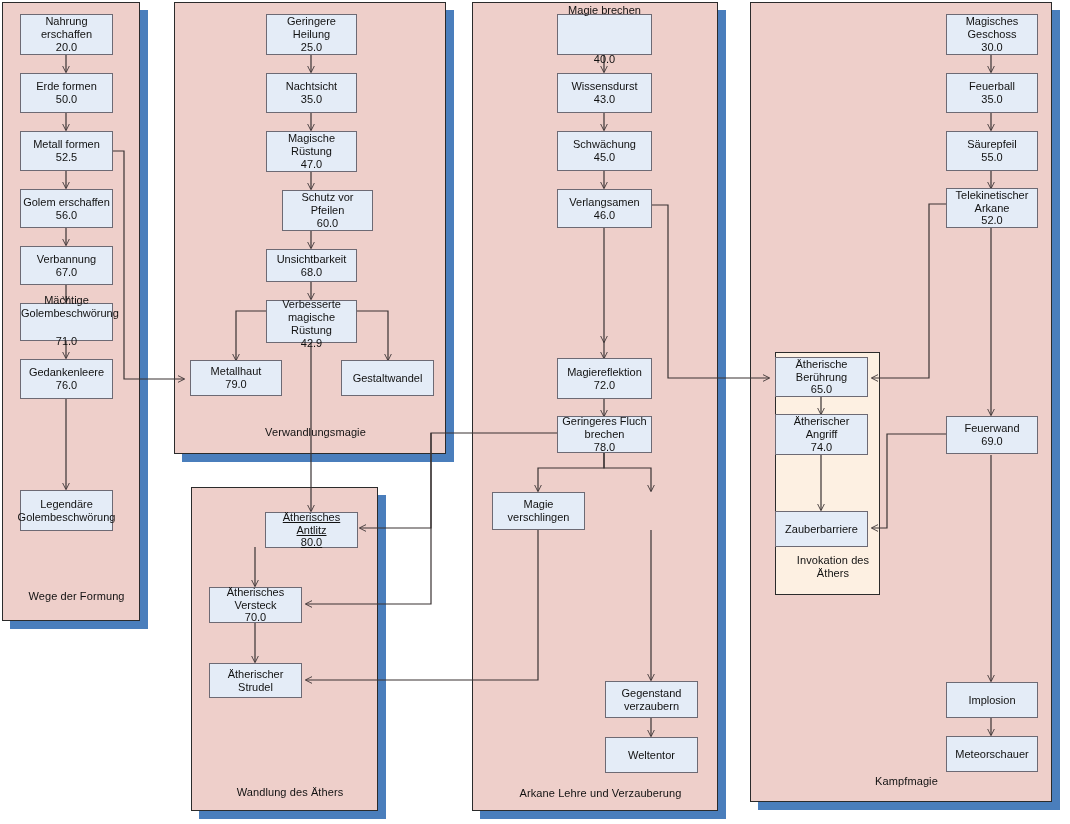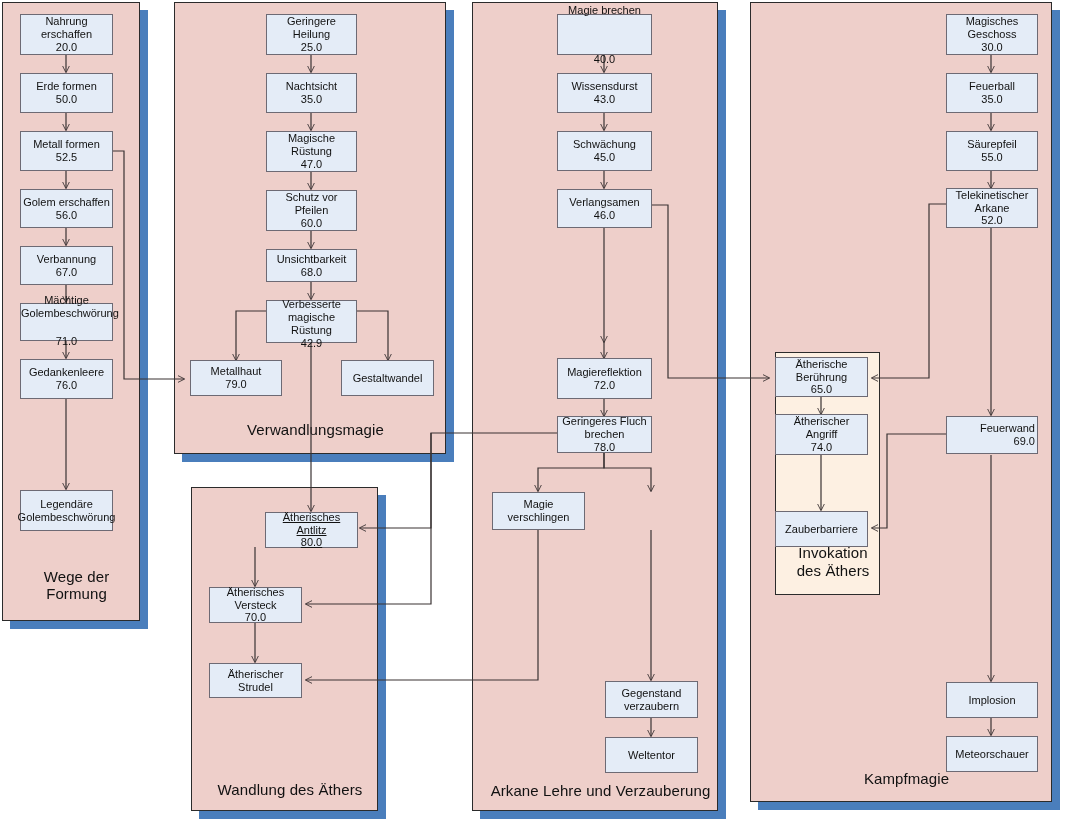--- a/index.html
+++ b/index.html
@@ -5,21 +5,21 @@
   html,body{margin:0;padding:0;background:#ffffff;}
   body{width:1070px;height:824px;font-family:"Liberation Sans","DejaVu Sans",sans-serif;}
   #stage{position:relative;width:1070px;height:824px;overflow:hidden;background:#fff;}
 
   
   .shadow{position:absolute;background:#4a7ebc;}
 
   
   .cluster{position:absolute;background:#eecfca;border:1px solid #2b2b2b;box-sizing:border-box;}
   .cluster.inner{background:#fdf0e2;}
-  .cluster-label{position:absolute;left:11px;right:0;text-align:center;font-size:15px;color:#111;letter-spacing:.1px;}
+  .cluster-label{position:absolute;left:11px;right:0;text-align:center;font-size:11px;color:#111;letter-spacing:.1px;}
 
   
   .node{position:absolute;background:#e4ecf7;border:1.3px solid #6d6a74;box-sizing:border-box;
         display:flex;flex-direction:column;align-items:center;justify-content:center;
         font-size:11px;line-height:1.18;color:#111;text-align:center;padding:1px 2px;}
   .node .nm{display:block;}
   .node .vl{display:block;}
 
   svg.edges{position:absolute;left:0;top:0;width:1070px;height:824px;pointer-events:none;}
   svg.edges path, svg.edges line{stroke:#3a3233;stroke-width:1.2;fill:none;}
@@ -172,21 +172,21 @@
     <span class="vl">25.0</span>
   </div>
   <div class="node" style="left:266px;top:73px;width:91px;height:40px;">
     <span class="nm">Nachtsicht</span>
     <span class="vl">35.0</span>
   </div>
   <div class="node" style="left:266px;top:131px;width:91px;height:41px;">
     <span class="nm">Magische Rüstung</span>
     <span class="vl">47.0</span>
   </div>
-  <div class="node" style="left:266px;top:190px;width:91px;height:41px;">
+  <div class="node" style="left:282px;top:190px;width:91px;height:41px;">
     <span class="nm">Schutz vor Pfeilen</span>
     <span class="vl">60.0</span>
   </div>
   <div class="node" style="left:266px;top:249px;width:91px;height:33px;">
     <span class="nm">Unsichtbarkeit</span>
     <span class="vl">68.0</span>
   </div>
   <div class="node" style="left:266px;top:300px;width:91px;height:43px;">
     <span class="nm" style="position:absolute;top:-3px;left:0;right:0;">Verbesserte magische Rüstung</span>
     <span class="vl" style="position:absolute;bottom:-8px;left:0;right:0;">42.9</span>
@@ -264,21 +264,21 @@
     <span class="vl">35.0</span>
   </div>
   <div class="node" style="left:946px;top:131px;width:92px;height:40px;">
     <span class="nm">Säurepfeil</span>
     <span class="vl">55.0</span>
   </div>
   <div class="node" style="left:946px;top:188px;width:92px;height:40px;">
     <span class="nm">Telekinetischer Arkane</span>
     <span class="vl">52.0</span>
   </div>
-  <div class="node" style="left:946px;top:416px;width:92px;height:38px;align-items:flex-end;">
+  <div class="node" style="left:946px;top:416px;width:92px;height:38px;">
     <span class="nm">Feuerwand</span>
     <span class="vl">69.0</span>
   </div>
   <div class="node" style="left:946px;top:682px;width:92px;height:36px;">
     <span class="nm">Implosion</span>
 
   </div>
   <div class="node" style="left:946px;top:736px;width:92px;height:36px;">
     <span class="nm">Meteorschauer</span>
 

